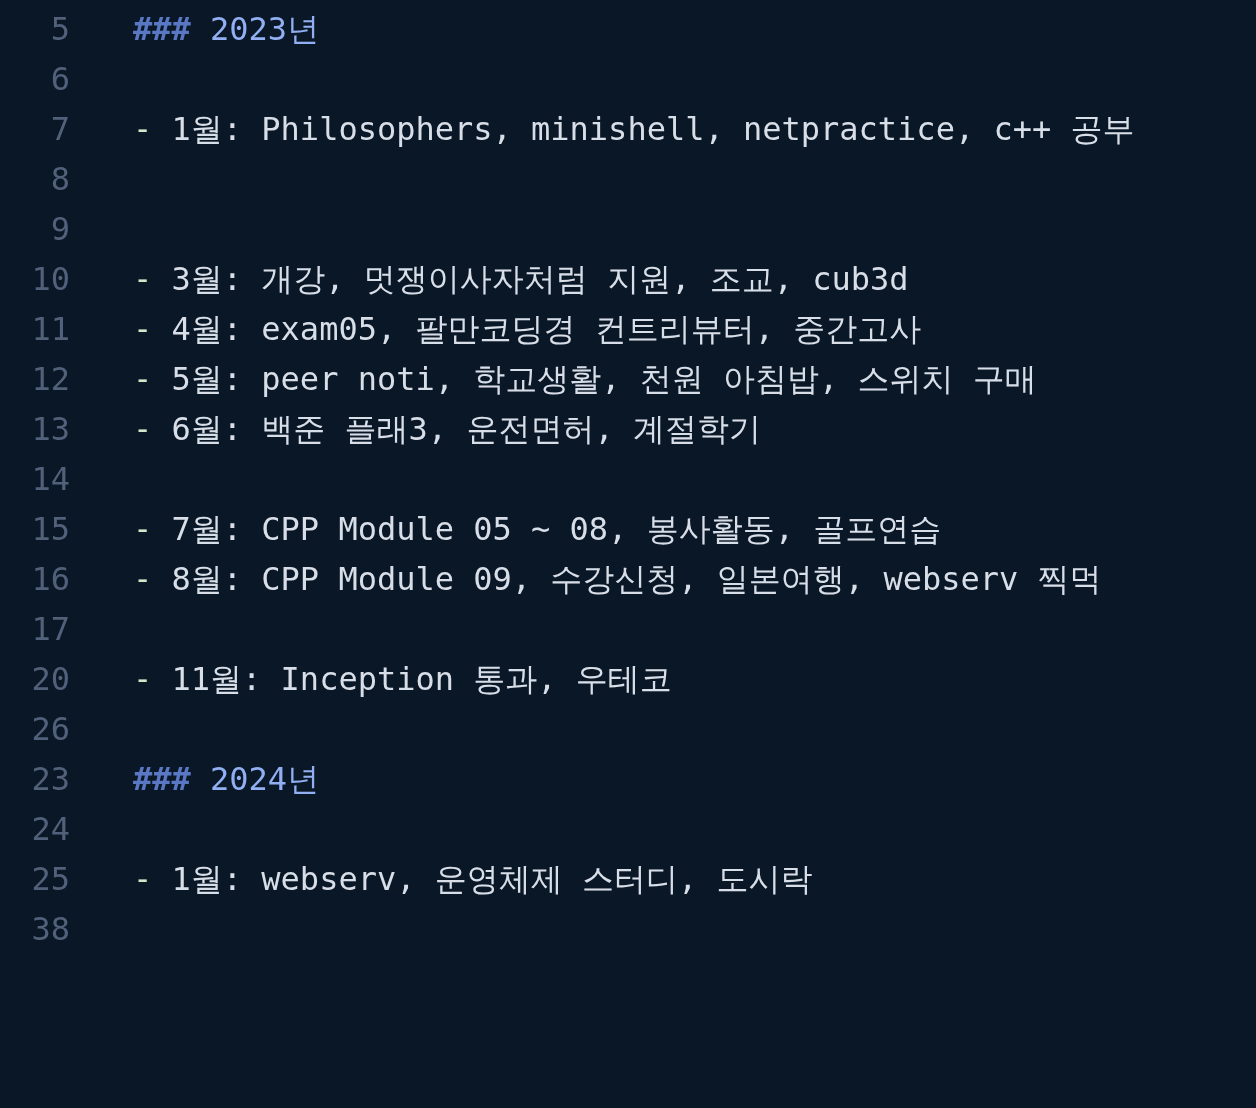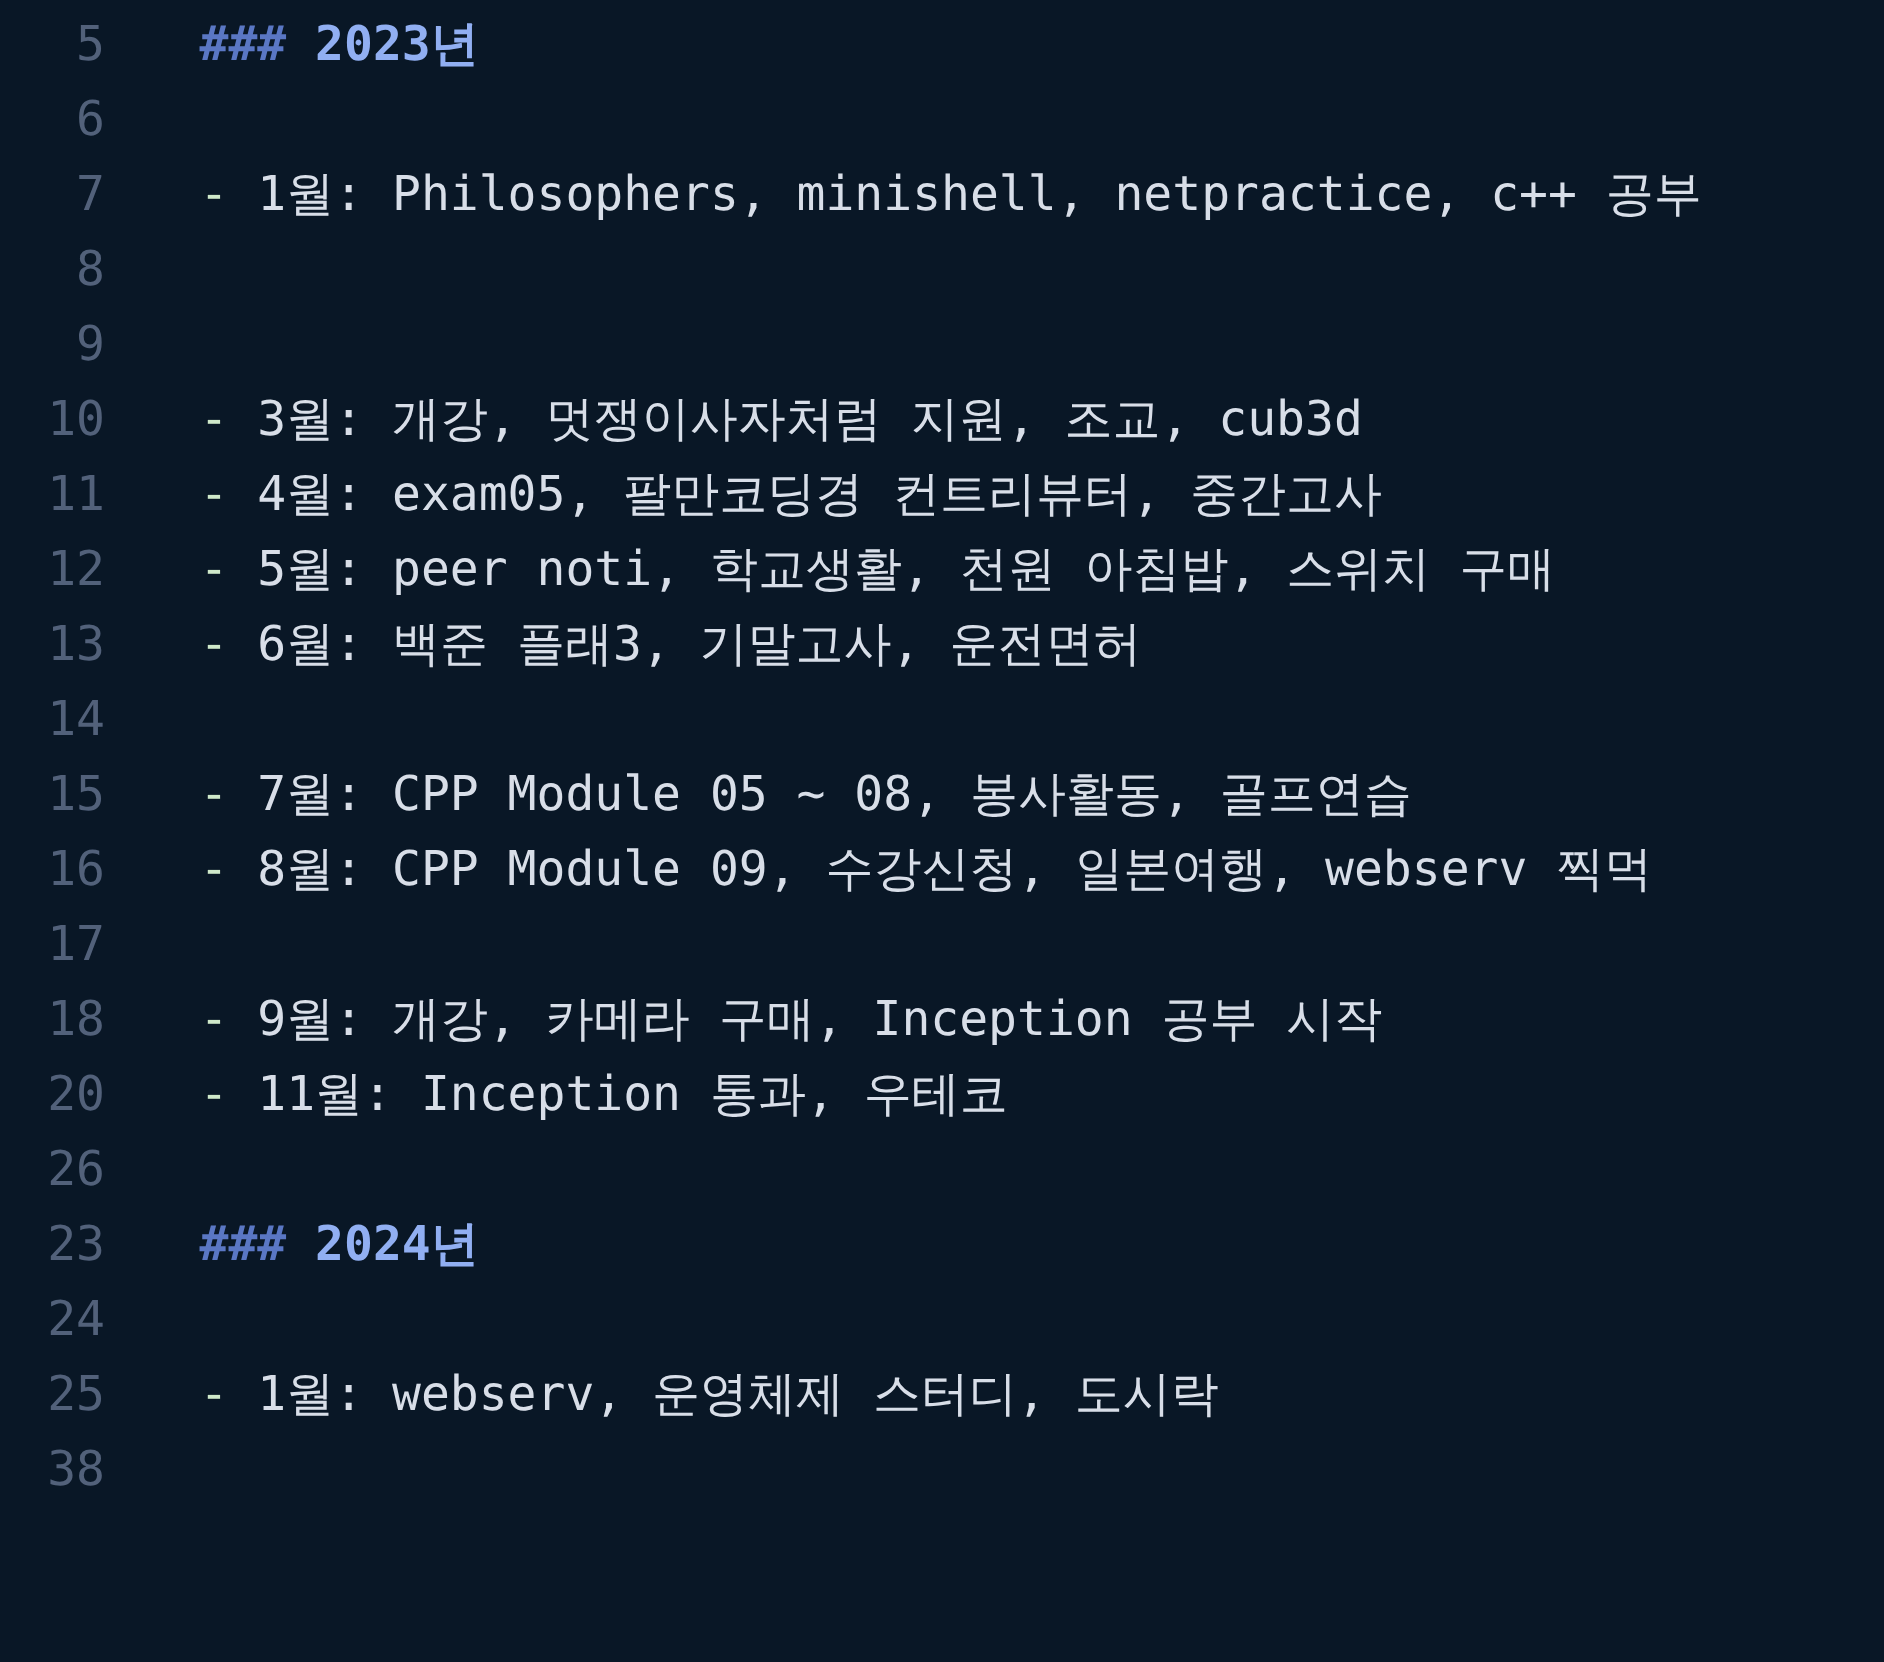--- a/index.html
+++ b/index.html
@@ -32,39 +32,38 @@
     text-align:right;
     color:var(--gutter);
     user-select:none;
   }
   .content{
     margin-left:63px;
     color:var(--text);
   }
   .marker-bullet{color:var(--bullet);}
   .marker-hash{color:var(--hash);font-weight:bold;}
-  .heading-text{color:var(--head);font-weight:bold;}
+  .heading-text{color:var(--head);font-weight:normal;}
 </style>
 </head>
 <body>
 
 <div class="editor">
     <div class="line"><span class="ln">5</span><span class="content"><span class="marker-hash">###</span> <span class="heading-text">2023년</span></span></div>
     <div class="line"><span class="ln">6</span><span class="content"></span></div>
     <div class="line"><span class="ln">7</span><span class="content"><span class="marker-bullet">-</span> <span>1월: Philosophers, minishell, netpractice, c++ 공부</span></span></div>
     <div class="line"><span class="ln">8</span></div>
     <div class="line"><span class="ln">9</span><span class="content"></span></div>
     <div class="line"><span class="ln">10</span><span class="content"><span class="marker-bullet">-</span> <span>3월: 개강, 멋쟁이사자처럼 지원, 조교, cub3d</span></span></div>
     <div class="line"><span class="ln">11</span><span class="content"><span class="marker-bullet">-</span> <span>4월: exam05, 팔만코딩경 컨트리뷰터, 중간고사</span></span></div>
     <div class="line"><span class="ln">12</span><span class="content"><span class="marker-bullet">-</span> <span>5월: peer noti, 학교생활, 천원 아침밥, 스위치 구매</span></span></div>
-    <div class="line"><span class="ln">13</span><span class="content"><span class="marker-bullet">-</span> <span>6월: 백준 플래3, 기말고사, 운전면허</span></span></div>
+    <div class="line"><span class="ln">13</span><span class="content"><span class="marker-bullet">-</span> <span>6월: 백준 플래3, 운전면허, 계절학기</span></span></div>
     <div class="line"><span class="ln">14</span><span class="content"></span></div>
     <div class="line"><span class="ln">15</span><span class="content"><span class="marker-bullet">-</span> <span>7월: CPP Module 05 ~ 08, 봉사활동, 골프연습</span></span></div>
     <div class="line"><span class="ln">16</span><span class="content"><span class="marker-bullet">-</span> <span>8월: CPP Module 09, 수강신청, 일본여행, webserv 찍먹</span></span></div>
     <div class="line"><span class="ln">17</span><span class="content"></span></div>
-    <div class="line"><span class="ln">18</span><span class="content"><span class="marker-bullet">-</span> <span>9월: 개강, 카메라 구매, Inception 공부 시작</span></span></div>
     <div class="line"><span class="ln">20</span><span class="content"><span class="marker-bullet">-</span> <span>11월: Inception 통과, 우테코</span></span></div>
     <div class="line"><span class="ln">26</span><span class="content"></span></div>
     <div class="line"><span class="ln">23</span><span class="content"><span class="marker-hash">###</span> <span class="heading-text">2024년</span></span></div>
     <div class="line"><span class="ln">24</span><span class="content"></span></div>
     <div class="line"><span class="ln">25</span><span class="content"><span class="marker-bullet">-</span> <span>1월: webserv, 운영체제 스터디, 도시락</span></span></div>
     <div class="line"><span class="ln">38</span></div>
   </div>
 
 </body></html>

